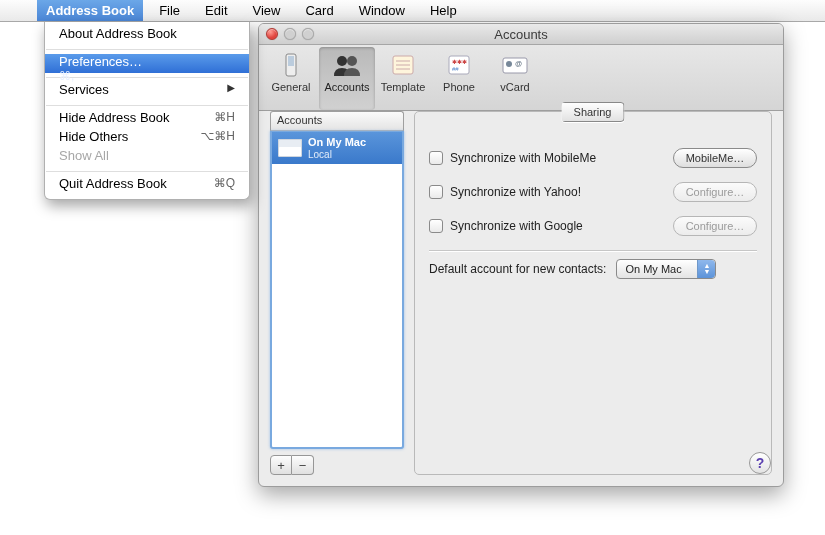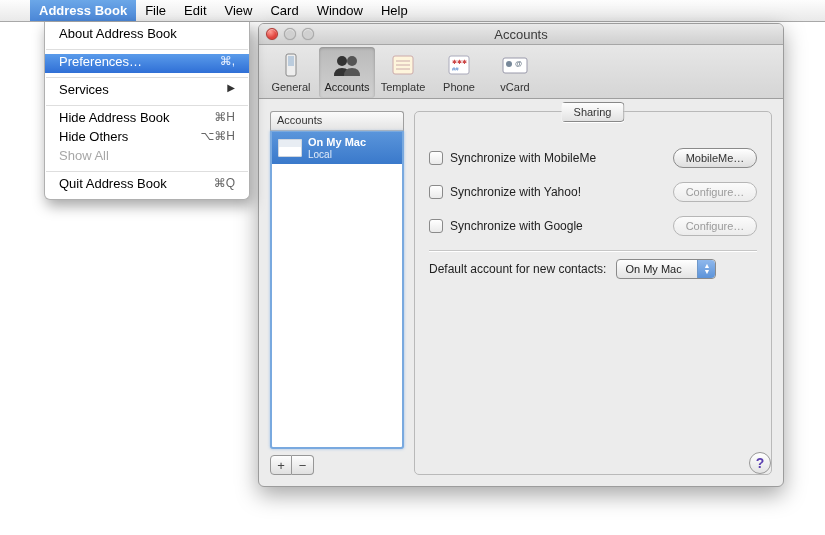--- a/index.html
+++ b/index.html
@@ -17,20 +17,21 @@
     user-select: none;
   }
   .apple {
     width: 30px; display:flex; align-items:center; justify-content:center;
     font-size: 15px; color:#000;
   }
   .menubar .menu-item {
     padding: 0 9px;
     display:flex; align-items:center;
     cursor: default;
+    margin-left: 7px;
   }
   .menubar .menu-item.app {
     font-weight: bold;
     background: linear-gradient(#6ba7e8,#4b86d6);
     color:#fff;
   }
 
   
   .dropdown {
     position: absolute;
@@ -46,20 +47,21 @@
     z-index: 100;
   }
   .dropdown .row {
     display:flex; align-items:flex-start; justify-content:space-between;
     height: 19px;
     padding: 0 14px;
   }
   .dropdown .row.highlight {
     background: linear-gradient(#5a9bea,#2f6fd6);
     color:#fff;
+    flex-direction:column;
   }
   .dropdown .row.disabled { color:#a7a7a7; }
   .dropdown .sep { height:1px; margin:4px 1px; background:#dedede; }
   .dropdown .shortcut { color:#666; font-size:12px; }
   .dropdown .row.highlight .shortcut { color:#e8f0ff; }
   .dropdown .submenu-arrow { font-size:10px; color:#333; }
 
   
   .window {
     position:absolute;
@@ -83,21 +85,21 @@
   .traffic { position:absolute; left:7px; top:4px; display:flex; gap:6px; }
   .traffic span {
     width:12px; height:12px; border-radius:50%; display:block;
     box-shadow: inset 0 1px 1px rgba(255,255,255,0.5), 0 0 1px rgba(0,0,0,0.3);
   }
   .tl-close { background: radial-gradient(circle at 35% 30%, #ff9b92, #e0443e 60%); border:1px solid #b13832;}
   .tl-min { background: #d0d0d0; border:1px solid #aaa;}
   .tl-zoom { background: #d0d0d0; border:1px solid #aaa;}
 
   .toolbar {
-    height: 54px;
+    height: 66px;
     background: linear-gradient(#e7e7e7,#d5d5d5);
     border-bottom:1px solid #9e9e9e;
     display:flex;
     padding: 2px 4px 0 4px;
     gap: 0px;
   }
   .tool {
     width: 56px;
     display:flex; flex-direction:column; align-items:center; justify-content:flex-start;
     padding-top:3px;

